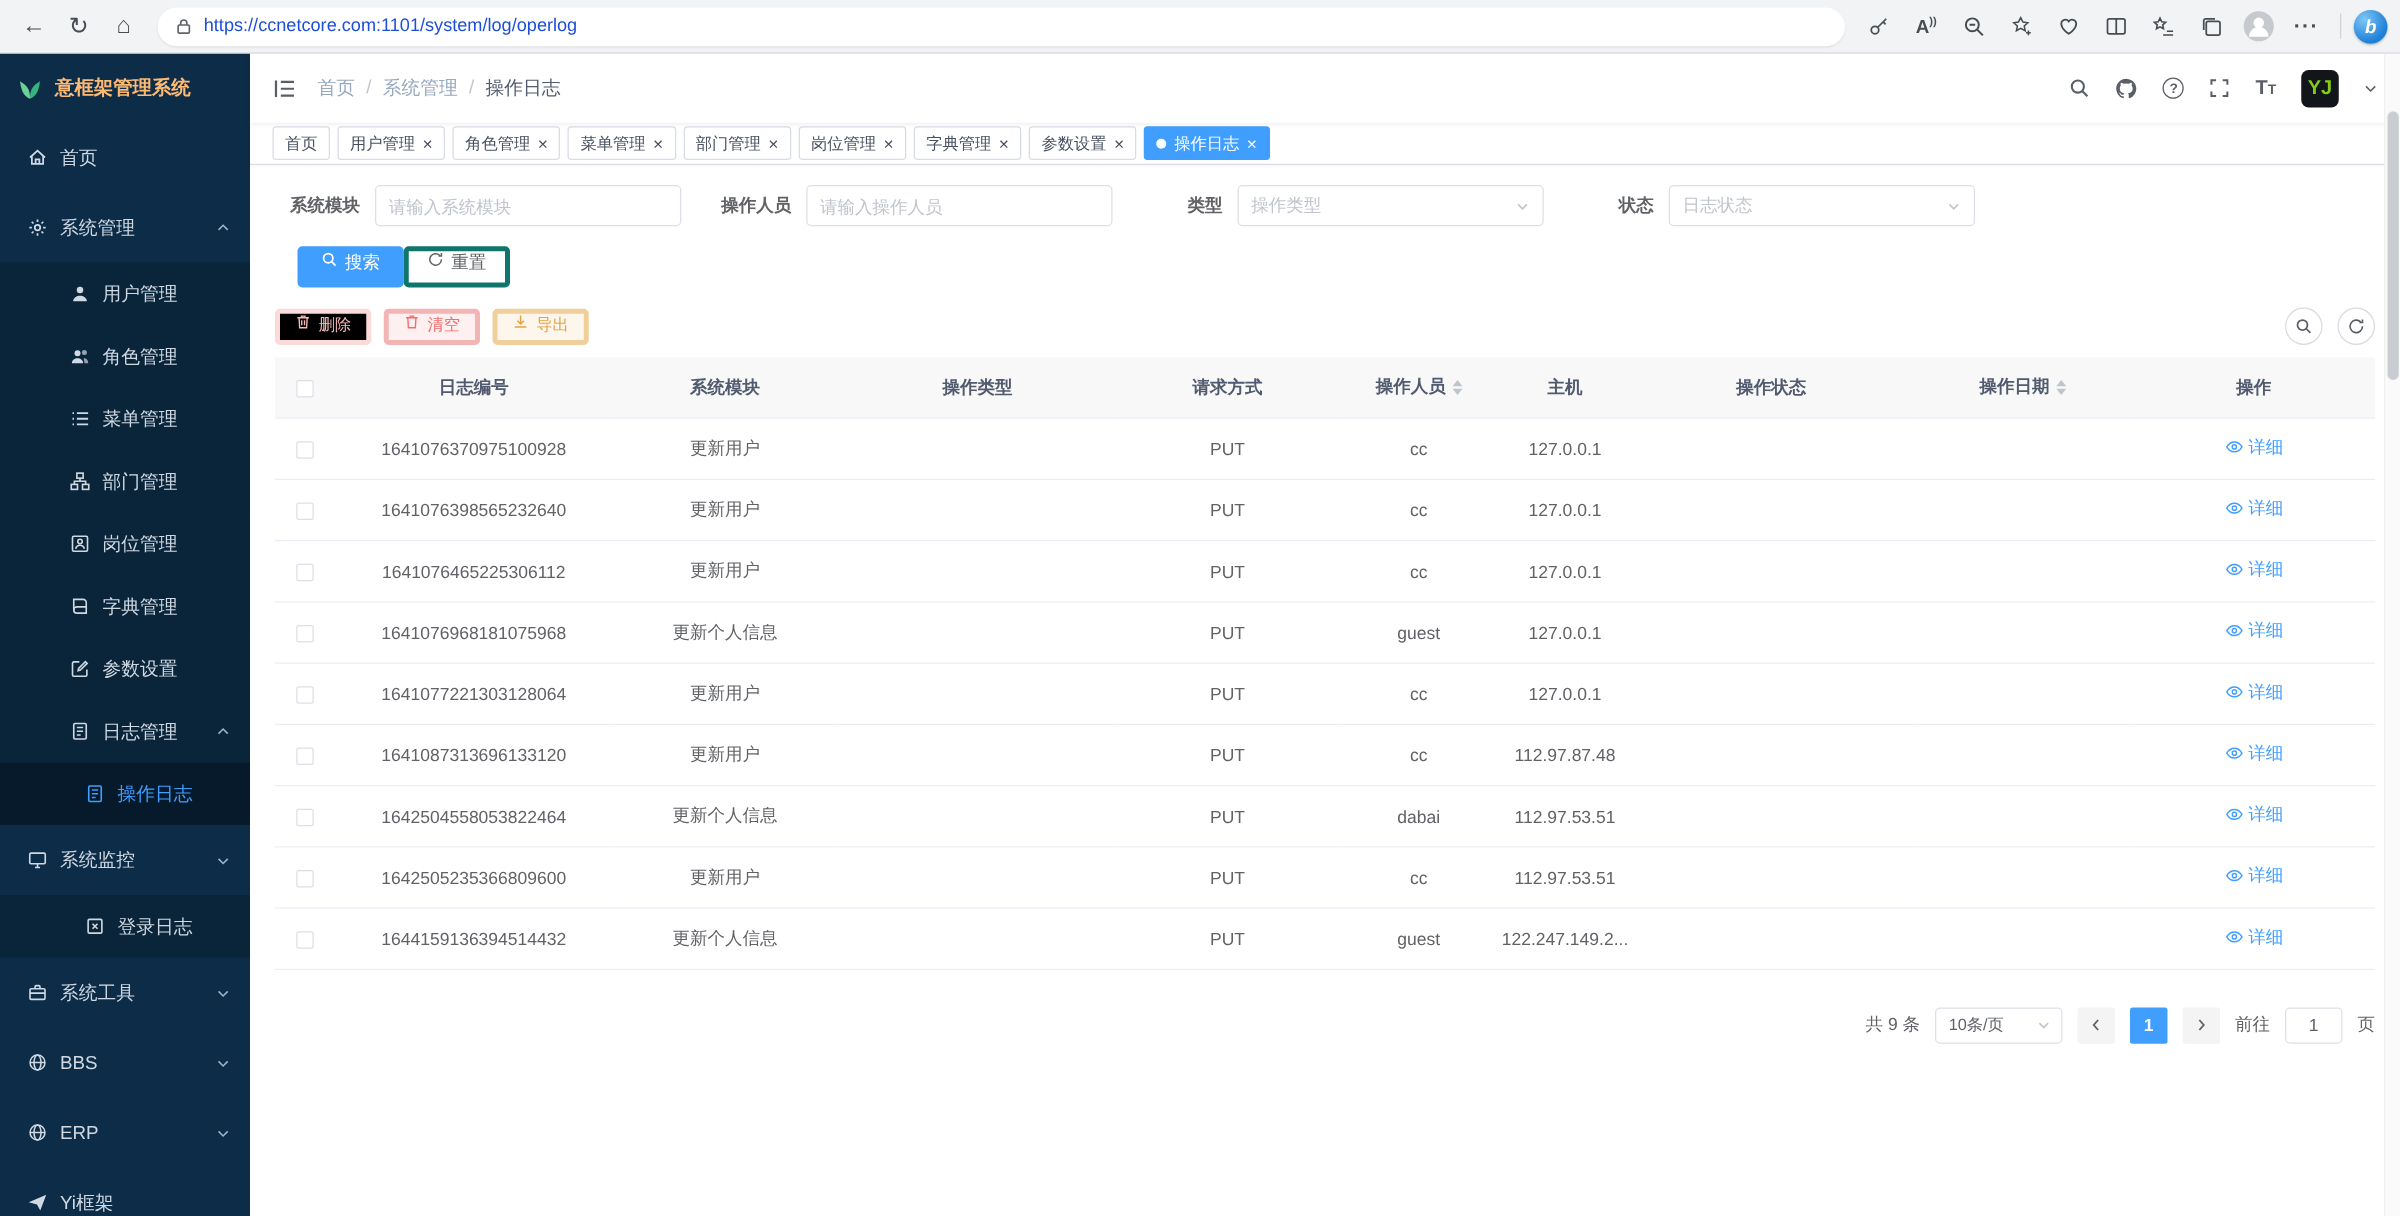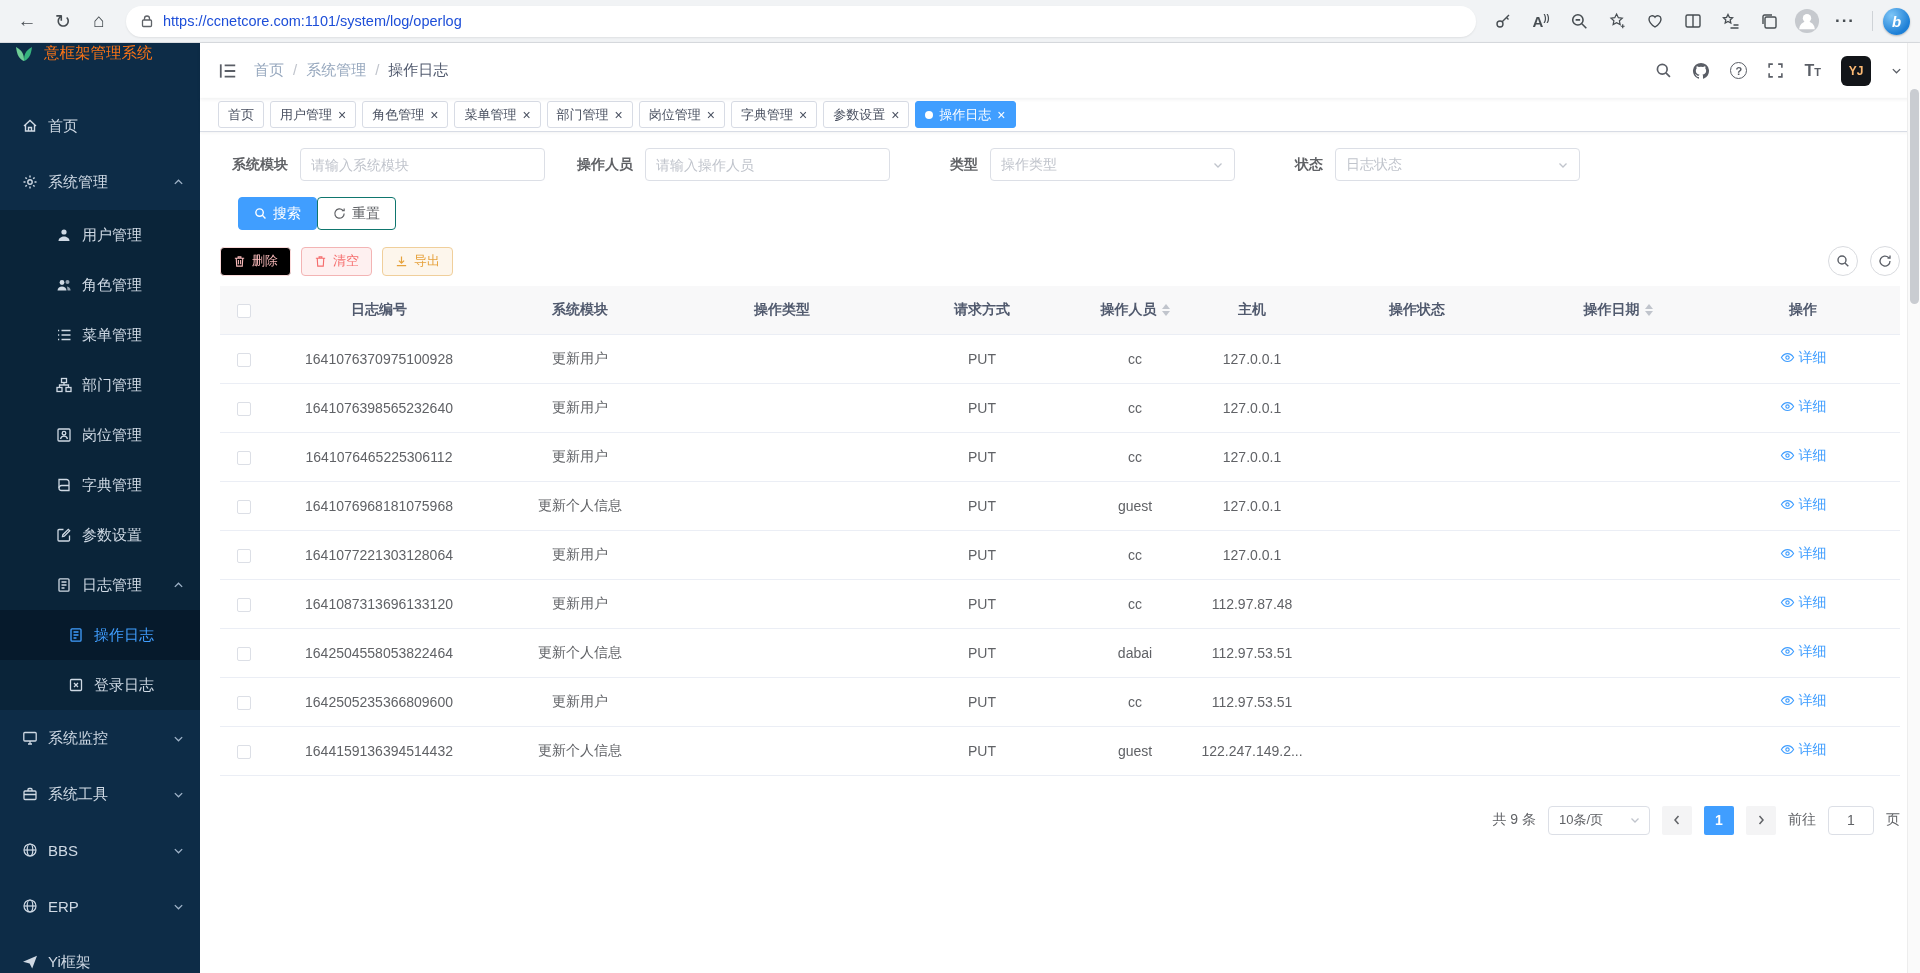--- a/index.html
+++ b/index.html
@@ -15,40 +15,40 @@
   .b-right{display:flex;align-items:center;gap:4px;flex:none}
   .ra{font-size:15px;font-weight:bold;color:#474d52}
   .ra i{font-style:normal;font-size:9px;vertical-align:super}
   .vdiv{width:1px;height:20px;background:#cfd3d7;margin:0 6px}
   .bing{width:27px;height:27px;border-radius:50%;background:radial-gradient(circle at 32% 28%,#7ec6f7,#1d7fd6 70%);display:flex;align-items:center;justify-content:center;color:#fff;font-weight:bold;font-style:italic;font-size:15px;box-shadow:0 1px 2px rgba(0,0,0,.25);cursor:pointer}
   .dots{font-size:17px;letter-spacing:1px;font-weight:bold}
 
   
   .app{display:flex;height:930px}
   .sidebar{width:200px;flex:none;background:#0d2c47;overflow:hidden}
-  .logo{height:55px;display:flex;gap:10px;padding:0 14px;color:#f97316;font-weight:normal;font-size:15.5px;white-space:nowrap}
+  .logo{height:55px;display:flex;align-items:center;gap:10px;padding:0 14px;color:#fdba74;font-weight:bold;font-size:15.5px;white-space:nowrap}
   .mi{display:flex;align-items:center;gap:10px;height:56px;padding:0 16px 0 22px;font-size:15px;color:#cfd9e4;cursor:pointer;white-space:nowrap}
   .mi .ic{width:16px;height:16px;flex:none}
   .mi .caret{margin-left:auto;width:11px;height:11px;color:#9fb3c8;flex:none}
   .mi.sub{height:50px;background:#0a2439;padding-left:56px}
   .mi.sub2{height:50px;background:#0a2439;padding-left:68px}
   .mi.active{background:#061a2c;color:#409eff}
 
   .main{flex:1;min-width:0;display:flex;flex-direction:column;background:#fff}
   .topbar{height:55px;display:flex;align-items:center;padding:0 18px;box-shadow:0 1px 4px rgba(0,21,41,.08);position:relative;z-index:3}
   .hamb{color:#5a5e66;cursor:pointer}
   .breadcrumb{display:flex;gap:9px;margin-left:16px;font-size:15px;color:#97a8be}
   .breadcrumb .cur{color:#515a6e}
   .breadcrumb .sep{color:#c0c4cc}
   .top-icons{margin-left:auto;display:flex;align-items:center;gap:20px;color:#5a5e66}
   .top-icons>*{cursor:pointer}
   .helpq{width:17px;height:17px;border:1.5px solid #5a5e66;border-radius:50%;font-size:11px;font-weight:bold;display:flex;align-items:center;justify-content:center}
   .fsz{font-weight:bold;font-size:16px}
   .fsz small{font-size:11px}
-  .applogo{width:30px;height:30px;border-radius:6px;background:#121519;color:#fdba74;display:flex;align-items:center;justify-content:center;font-weight:bold;font-size:12px}
+  .applogo{width:30px;height:30px;border-radius:6px;background:#121519;color:#84cc16;display:flex;align-items:center;justify-content:center;font-weight:bold;font-size:16px}
 
   .tabsbar{height:34px;display:flex;align-items:center;gap:6px;padding:0 18px;border-bottom:1px solid #d8dce5;box-shadow:0 1px 3px rgba(0,0,0,.05);position:relative;z-index:2}
   .tab{height:27px;display:inline-flex;align-items:center;padding:0 9px;border:1px solid #d8dce5;background:#fff;color:#495060;font-size:13px;border-radius:3px;cursor:pointer;white-space:nowrap}
   .tab .x{margin-left:6px;font-size:14px;line-height:1}
   .tab.active{background:#409eff;border-color:#409eff;color:#fff}
   .tab .dot{width:8px;height:8px;background:#fff;border-radius:50%;margin-right:6px}
 
   .content{flex:1;padding:16px 20px 0;overflow:hidden}
 
   
@@ -57,21 +57,21 @@
   .flabel{width:80px;text-align:right;padding-right:12px;font-weight:bold;font-size:14px;color:#606266;flex:none}
   .fctrl{width:245px;height:33px;border:1px solid #dcdfe6;border-radius:4px;background:#fff;display:flex;align-items:center;padding:0 10px;font-size:14px;color:#606266;gap:6px}
   .fctrl input{border:0;outline:0;flex:1;min-width:0;font:inherit;color:#606266;background:transparent}
   .fctrl input::placeholder{color:#c0c4cc}
   .ph{color:#c0c4cc}
   .fctrl.select{justify-content:space-between;cursor:pointer}
   .chev{color:#c0c4cc}
   .fctrl.daterange{width:240px;justify-content:space-between;cursor:pointer}
   .daterange .sep{color:#c0c4cc}
 
-  .btn{height:33px;padding:0 15px;border-radius:4px;border:1px solid #0f766e;background:#fff;color:#606266;font-size:14px;display:inline-flex;align-items:center;gap:6px;cursor:pointer;font-family:Liberation Sans, sans-serif}
+  .btn{height:33px;padding:0 15px;border-radius:4px;border:4px solid #0f766e;background:#fff;color:#606266;font-size:14px;display:inline-flex;gap:6px;cursor:pointer;font-family:Liberation Sans, sans-serif}
   .btn.primary{background:#409eff;border-color:#409eff;color:#fff}
   .btn.sm{height:29px;padding:0 12px;font-size:13px}
   .btn.danger{color:#f56c6c;background:#fef0f0;border-color:#f3b4b4}
   .btn.danger.disabled{color:#f8b9b9;border-color:#fbdada;background:#000000;cursor:not-allowed}
   .btn.warn{color:#e6a23c;background:#fdf6ec;border-color:#f0cf9b}
   .toolbar{display:flex;align-items:center;gap:10px;margin-bottom:10px}
   .tool-right{margin-left:auto;display:flex;gap:12px}
   .circle{width:30px;height:30px;border-radius:50%;border:1px solid #d9dbdf;background:#fff;display:flex;align-items:center;justify-content:center;color:#5a5e66;cursor:pointer}
 
   
@@ -293,43 +293,43 @@
 
       <div class="mi sub2 active">
         <span class="ic">
             <svg viewBox="0 0 16 16" width="16" height="16" fill="none" stroke="currentColor" stroke-width="1.3">
               <rect x="3" y="1.8" width="10" height="12.4" rx="1"></rect>
               <path d="M5.5 5h5M5.5 8h5M5.5 11h3"></path>
             </svg>
           </span>
         <span>操作日志</span>
       </div>
-      <div class="mi sub2">
-        <span class="ic">
-            <svg viewBox="0 0 16 16" width="16" height="16" fill="none" stroke="currentColor" stroke-width="1.3">
-              <rect x="2.5" y="2.5" width="11" height="11" rx="1"></rect>
-              <path d="M6 6l4 4M10 6l-4 4"></path>
-            </svg>
-          </span>
-        <span>登录日志</span>
-      </div>
-
       <div class="mi">
         <span class="ic">
             <svg viewBox="0 0 16 16" width="16" height="16" fill="none" stroke="currentColor" stroke-width="1.3">
               <rect x="1.8" y="2.5" width="12.4" height="8.5" rx="1"></rect>
               <path d="M6 14h4M8 11v3"></path>
             </svg>
           </span>
         <span>系统监控</span>
         <span class="caret">
             <svg viewBox="0 0 12 12" width="11" height="11" fill="none" stroke="currentColor" stroke-width="1.4">
               <path d="M2 4.5 6 8.5l4-4"></path>
             </svg>
           </span>
+      </div>
+
+      <div class="mi sub2">
+        <span class="ic">
+            <svg viewBox="0 0 16 16" width="16" height="16" fill="none" stroke="currentColor" stroke-width="1.3">
+              <rect x="2.5" y="2.5" width="11" height="11" rx="1"></rect>
+              <path d="M6 6l4 4M10 6l-4 4"></path>
+            </svg>
+          </span>
+        <span>登录日志</span>
       </div>
       <div class="mi">
         <span class="ic">
             <svg viewBox="0 0 16 16" width="16" height="16" fill="none" stroke="currentColor" stroke-width="1.3">
               <rect x="2" y="5" width="12" height="8.5" rx="1"></rect>
               <path d="M6 5V3.5a1 1 0 0 1 1-1h2a1 1 0 0 1 1 1V5M2 8.5h12"></path>
             </svg>
           </span>
         <span>系统工具</span>
         <span class="caret">

